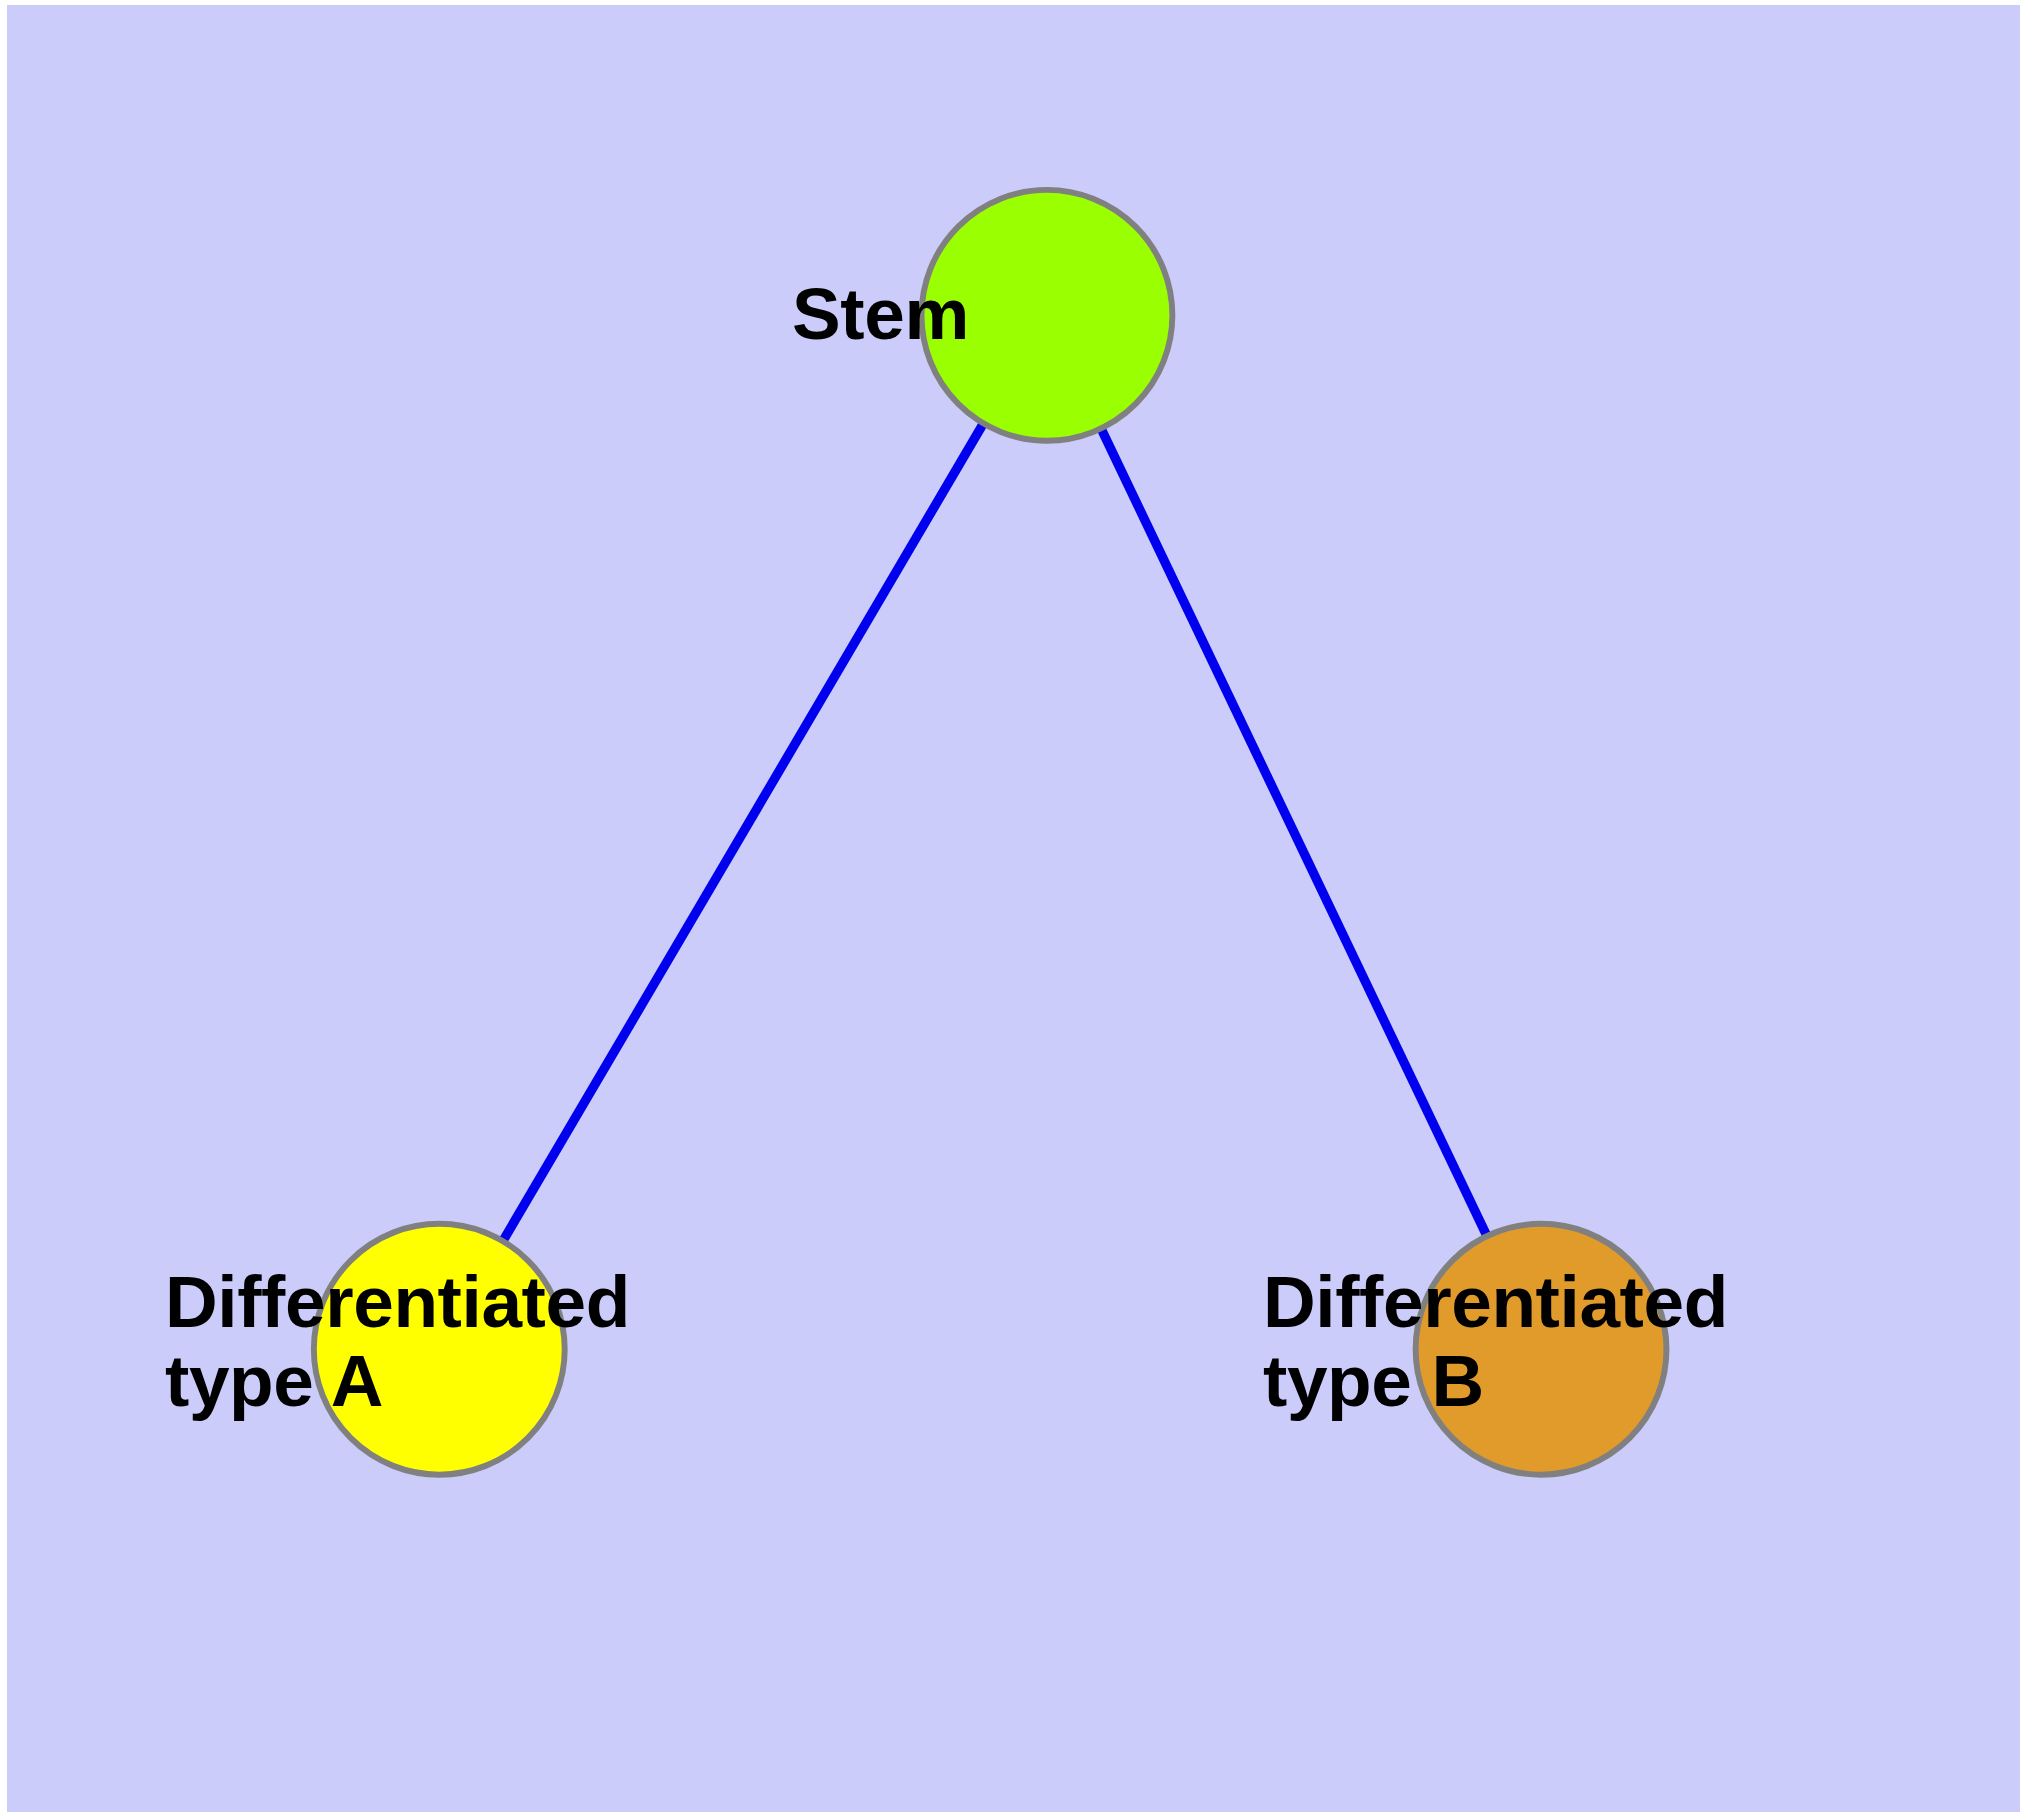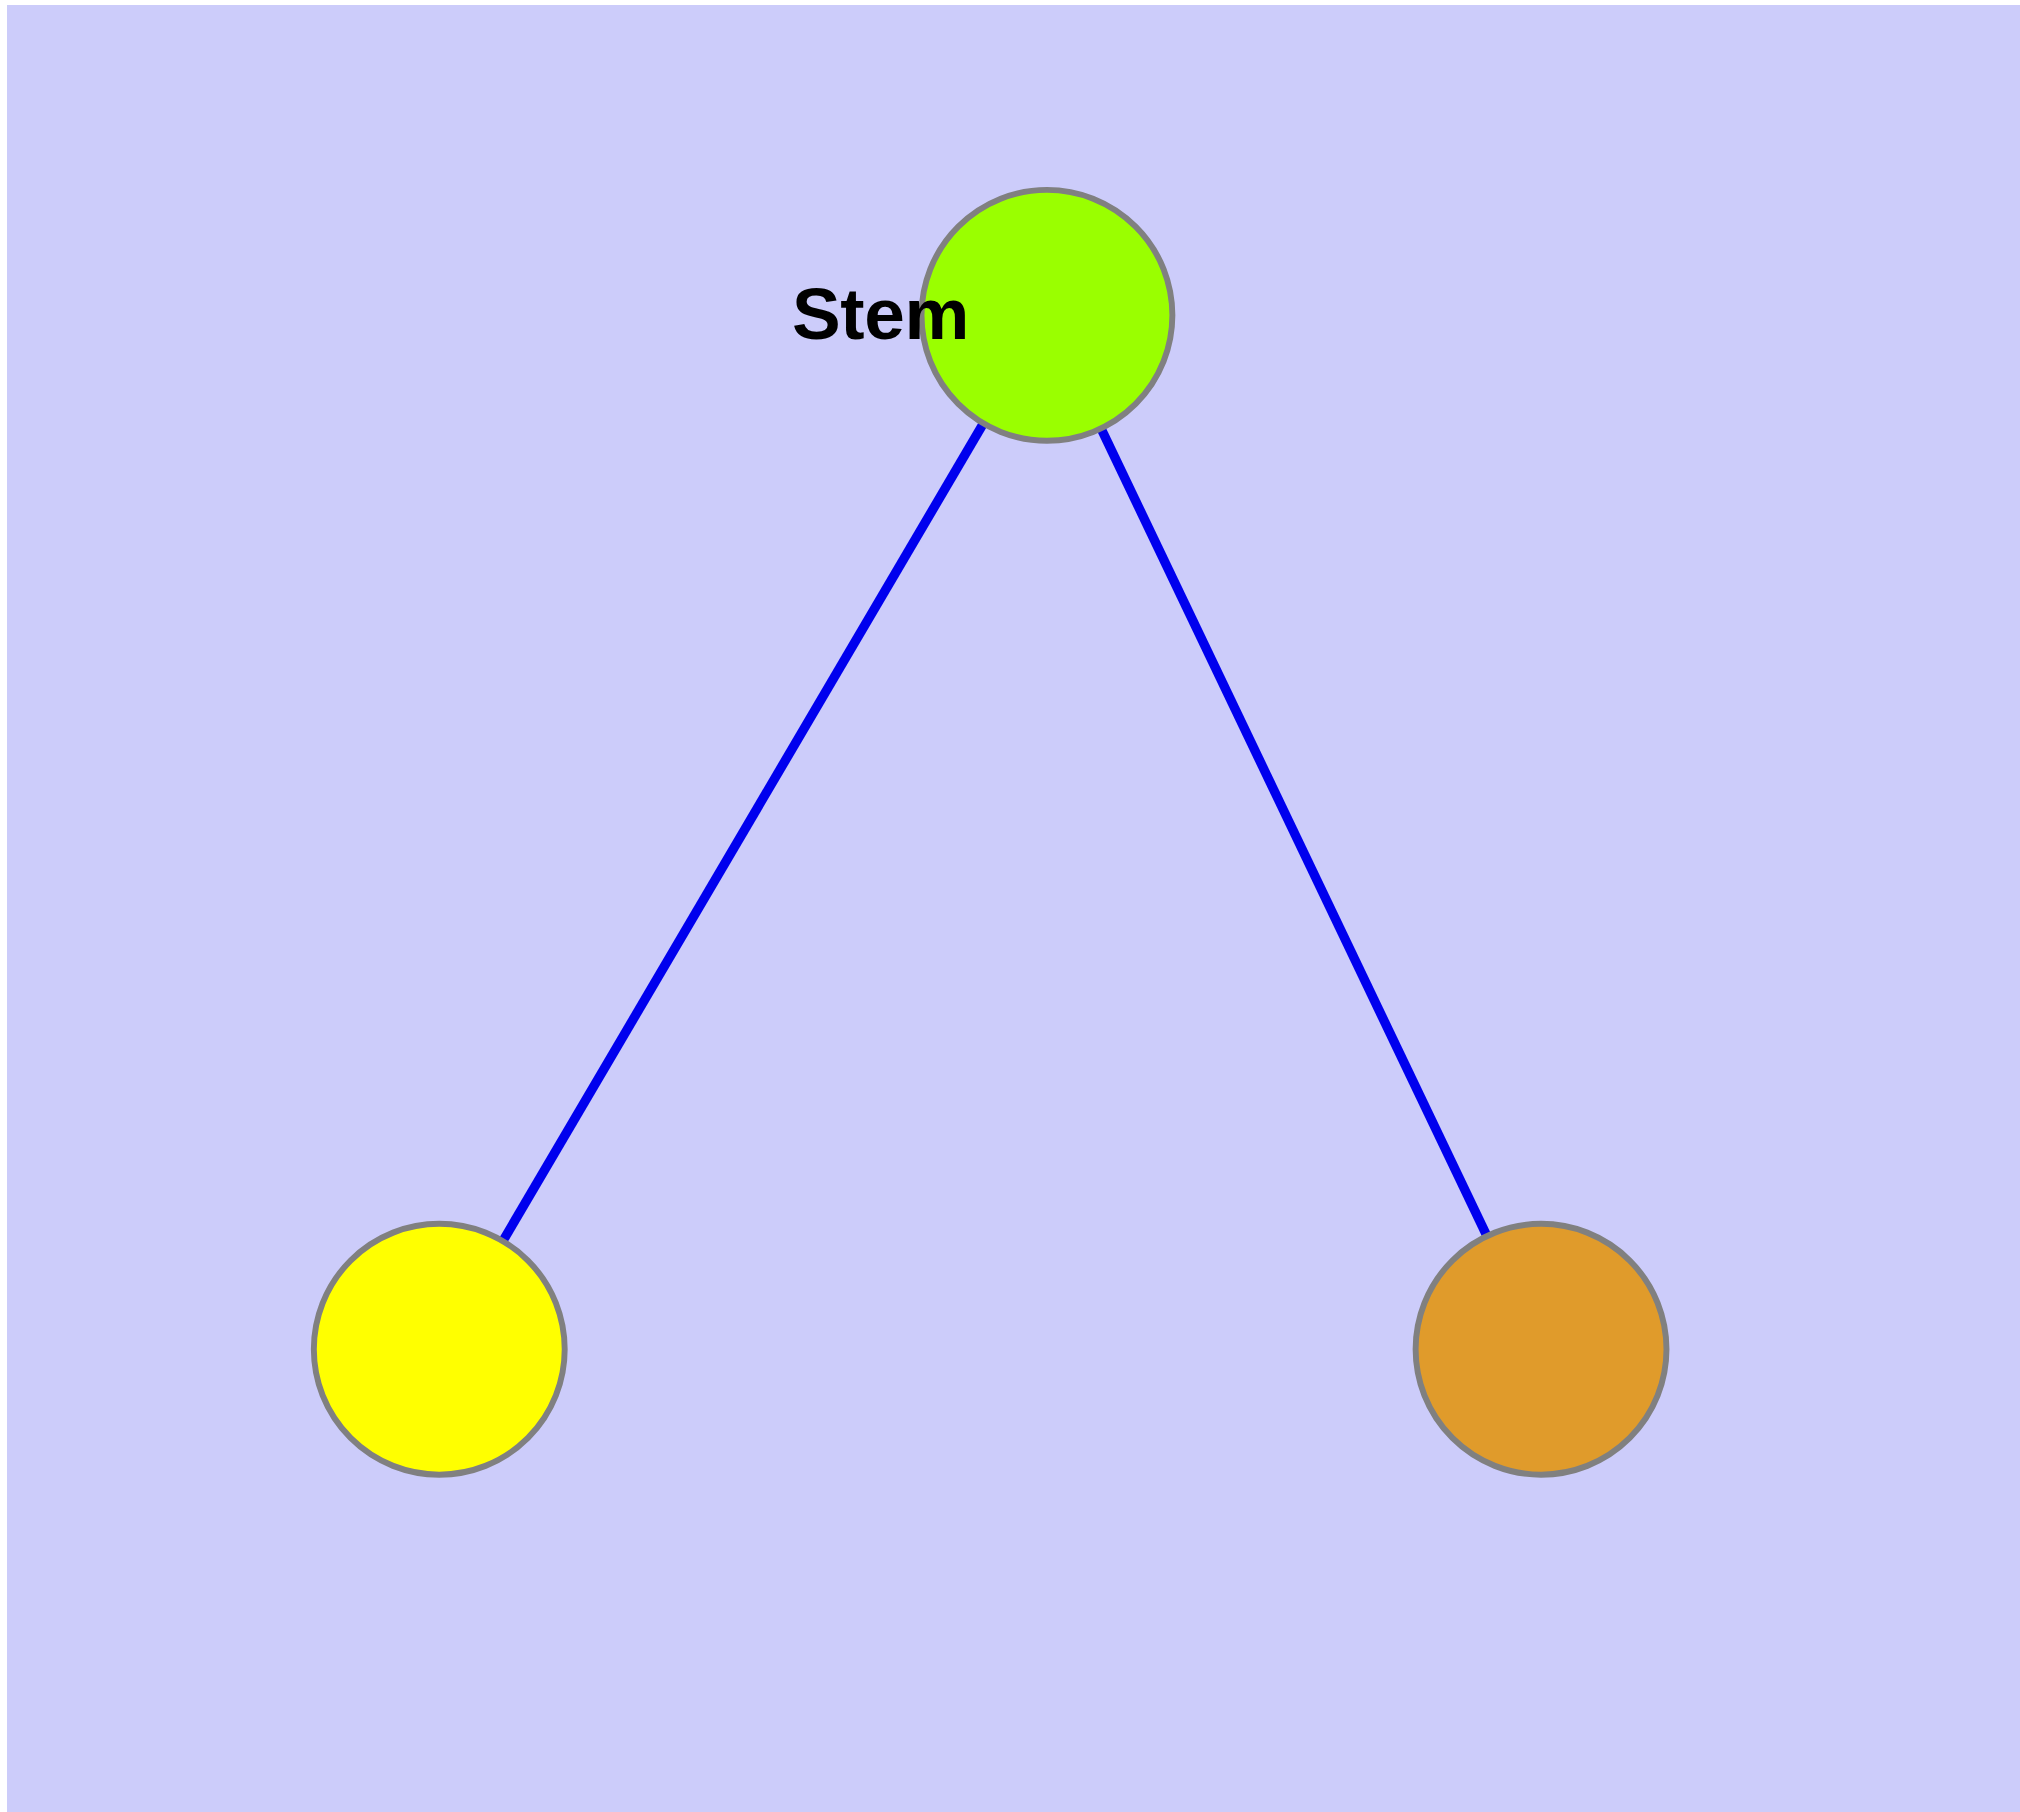--- a/index.html
+++ b/index.html
@@ -84,16 +84,20 @@
     </g>
     <g>
       <circle cx="518" cy="1592" r="148" fill="#ffff00" stroke="#808080" stroke-width="7"></circle>
       <circle cx="1818" cy="1592" r="148" fill="#e09b2b" stroke="#808080" stroke-width="7"></circle>
       <circle cx="1235" cy="372" r="148" fill="#9aff00" stroke="#808080" stroke-width="7"></circle>
     </g>
   </svg>
 
   <div class="node-label label-stem">Stem</div>
 
+  <div class="node-label label-a"><span>Differentiated</span>
+<span>type A</span></div>
 
+  <div class="node-label label-b"><span>Differentiated</span>
+<span>type B</span></div>
 
 </div>
 
 
 </body></html>

